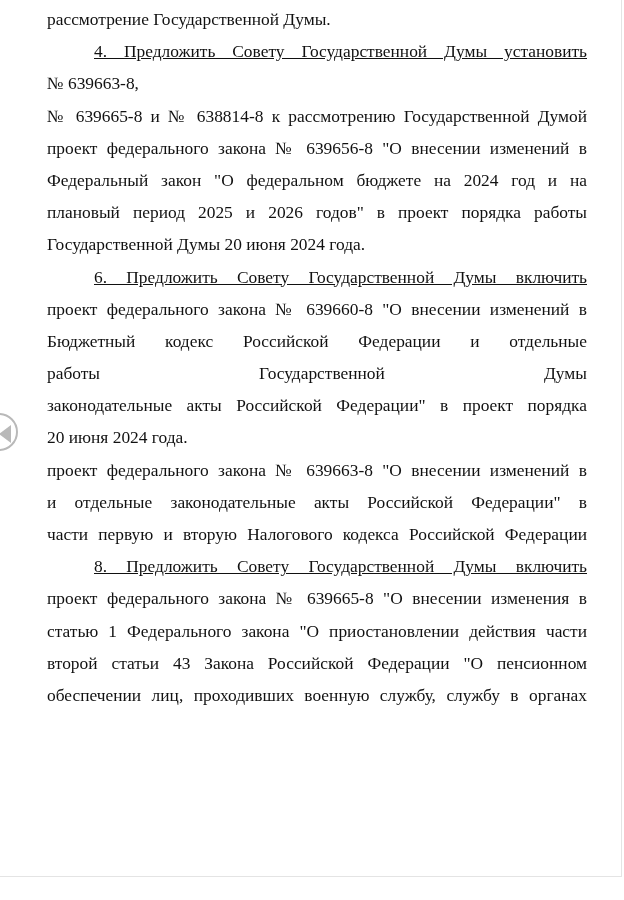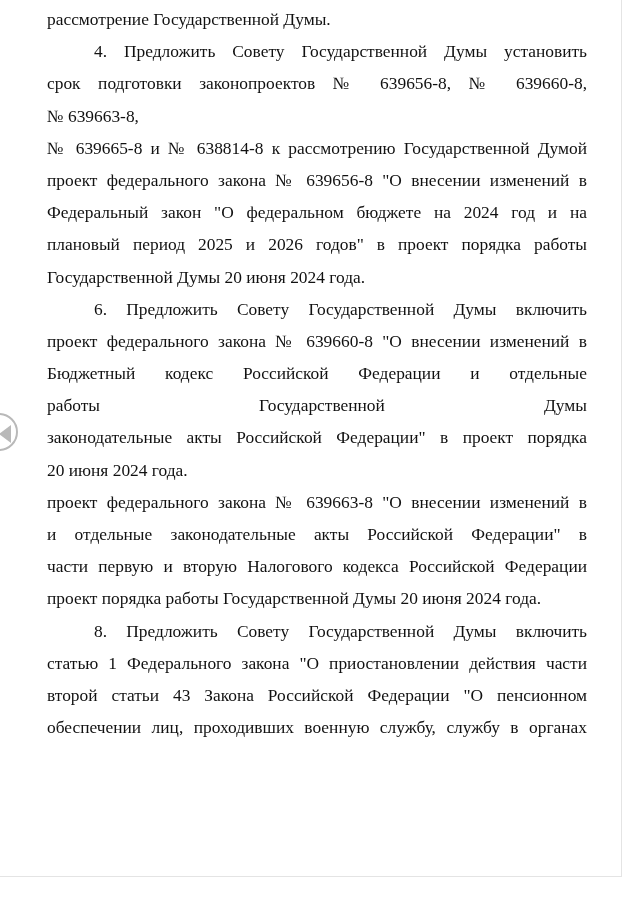--- a/index.html
+++ b/index.html
@@ -8,56 +8,55 @@
     position:absolute; left:0; top:0; width:621px; height:876px;
     background:#fff; border-right:1px solid #e4e4e4; border-bottom:1px solid #e4e4e4;
   }
   .content {
     position:absolute; left:47px; top:3px; width:540px;
     font-family:"Liberation Serif", serif; font-size:17.4px; color:#111;
     line-height:32.2px;
   }
   .line { display:block; height:32.2px; white-space:nowrap; }
   .j { text-align:justify; text-align-last:justify; white-space:normal; }
-  .ind { padding-left:47px; }
+  .ind { padding-left:47px;text-decoration:underline; }
   .nav-btn {
     position:absolute; left:-20px; top:413px; width:38px; height:38px;
     border:2px solid #b9b9b9; border-radius:50%; box-sizing:border-box; background:#fff;
   }
   .nav-btn .tri {
     position:absolute; left:17px; top:10px; width:0; height:0;
     border-top:9px solid transparent; border-bottom:9px solid transparent;
     border-right:12px solid #b9b9b9;
   }
 </style>
 </head>
 <body>
 
 <div class="page">
   <div class="content" id="content">
       <span class="line">рассмотрение Государственной Думы.</span>
       <span class="line j ind">4. Предложить Совету Государственной Думы установить</span>
-      <span class="line j">срок подготовки законопроектов № 639656-8, № 639660-8,</span>
       <span class="line">№ 639663-8,</span>
       <span class="line j">№ 639665-8 и № 638814-8 к рассмотрению Государственной Думой</span>
       <span class="line j">проект федерального закона № 639656-8 "О внесении изменений в</span>
       <span class="line j">Федеральный закон "О федеральном бюджете на 2024 год и на</span>
       <span class="line j">плановый период 2025 и 2026 годов" в проект порядка работы</span>
       <span class="line">Государственной Думы 20 июня 2024 года.</span>
       <span class="line j ind">6. Предложить Совету Государственной Думы включить</span>
       <span class="line j">проект федерального закона № 639660-8 "О внесении изменений в</span>
       <span class="line j">Бюджетный кодекс Российской Федерации и отдельные</span>
       <span class="line j">работы Государственной Думы</span>
       <span class="line j">законодательные акты Российской Федерации" в проект порядка</span>
       <span class="line">20 июня 2024 года.</span>
       <span class="line j">проект федерального закона № 639663-8 "О внесении изменений в</span>
       <span class="line j">и отдельные законодательные акты Российской Федерации" в</span>
       <span class="line j">части первую и вторую Налогового кодекса Российской Федерации</span>
-      <span class="line">проект порядка работы Государственной Думы 20 июня 2024 года.</span>
       <span class="line j ind">8. Предложить Совету Государственной Думы включить</span>
+      <span class="line j">проект федерального закона № 639665-8 "О внесении изменения в</span>
       <span class="line j">статью 1 Федерального закона "О приостановлении действия части</span>
       <span class="line j">второй статьи 43 Закона Российской Федерации "О пенсионном</span>
       <span class="line j">обеспечении лиц, проходивших военную службу, службу в органах</span>
     </div>
 </div>
 
 <div class="nav-btn">
   <span class="tri"></span>
 </div>
 

